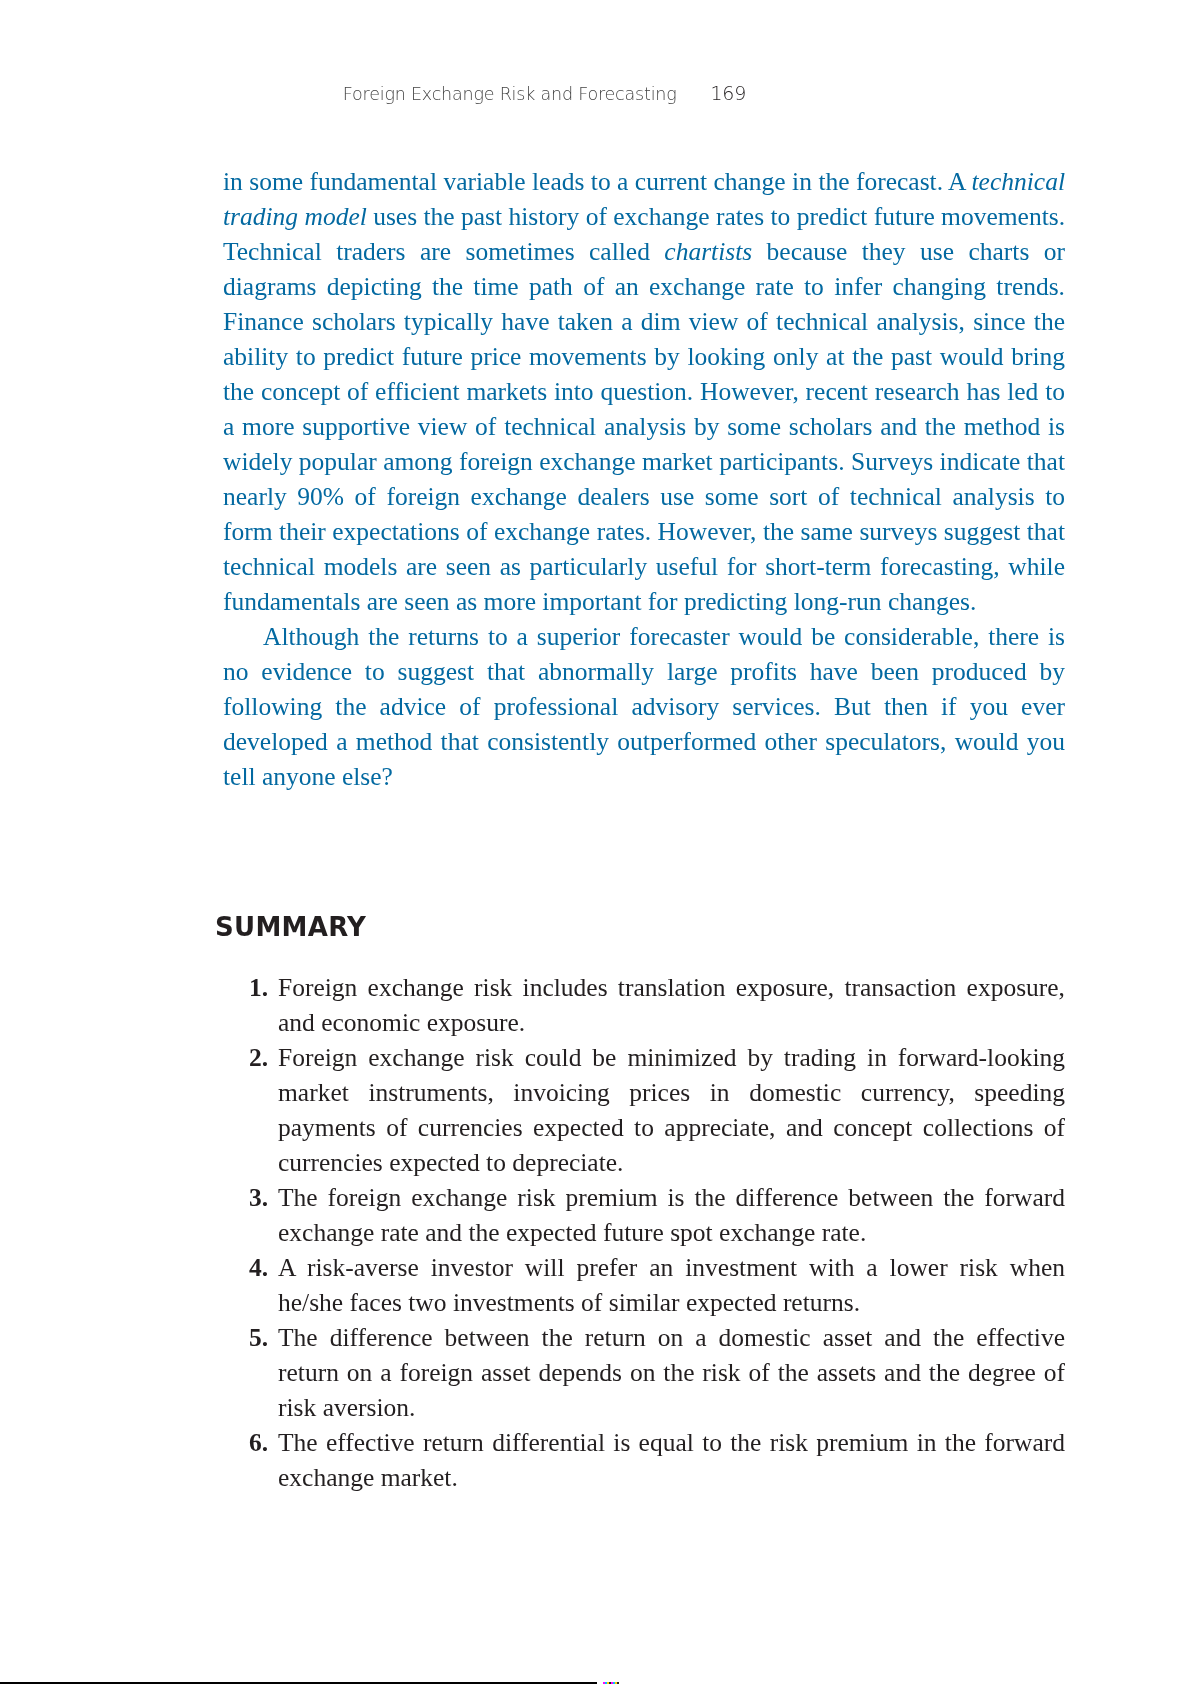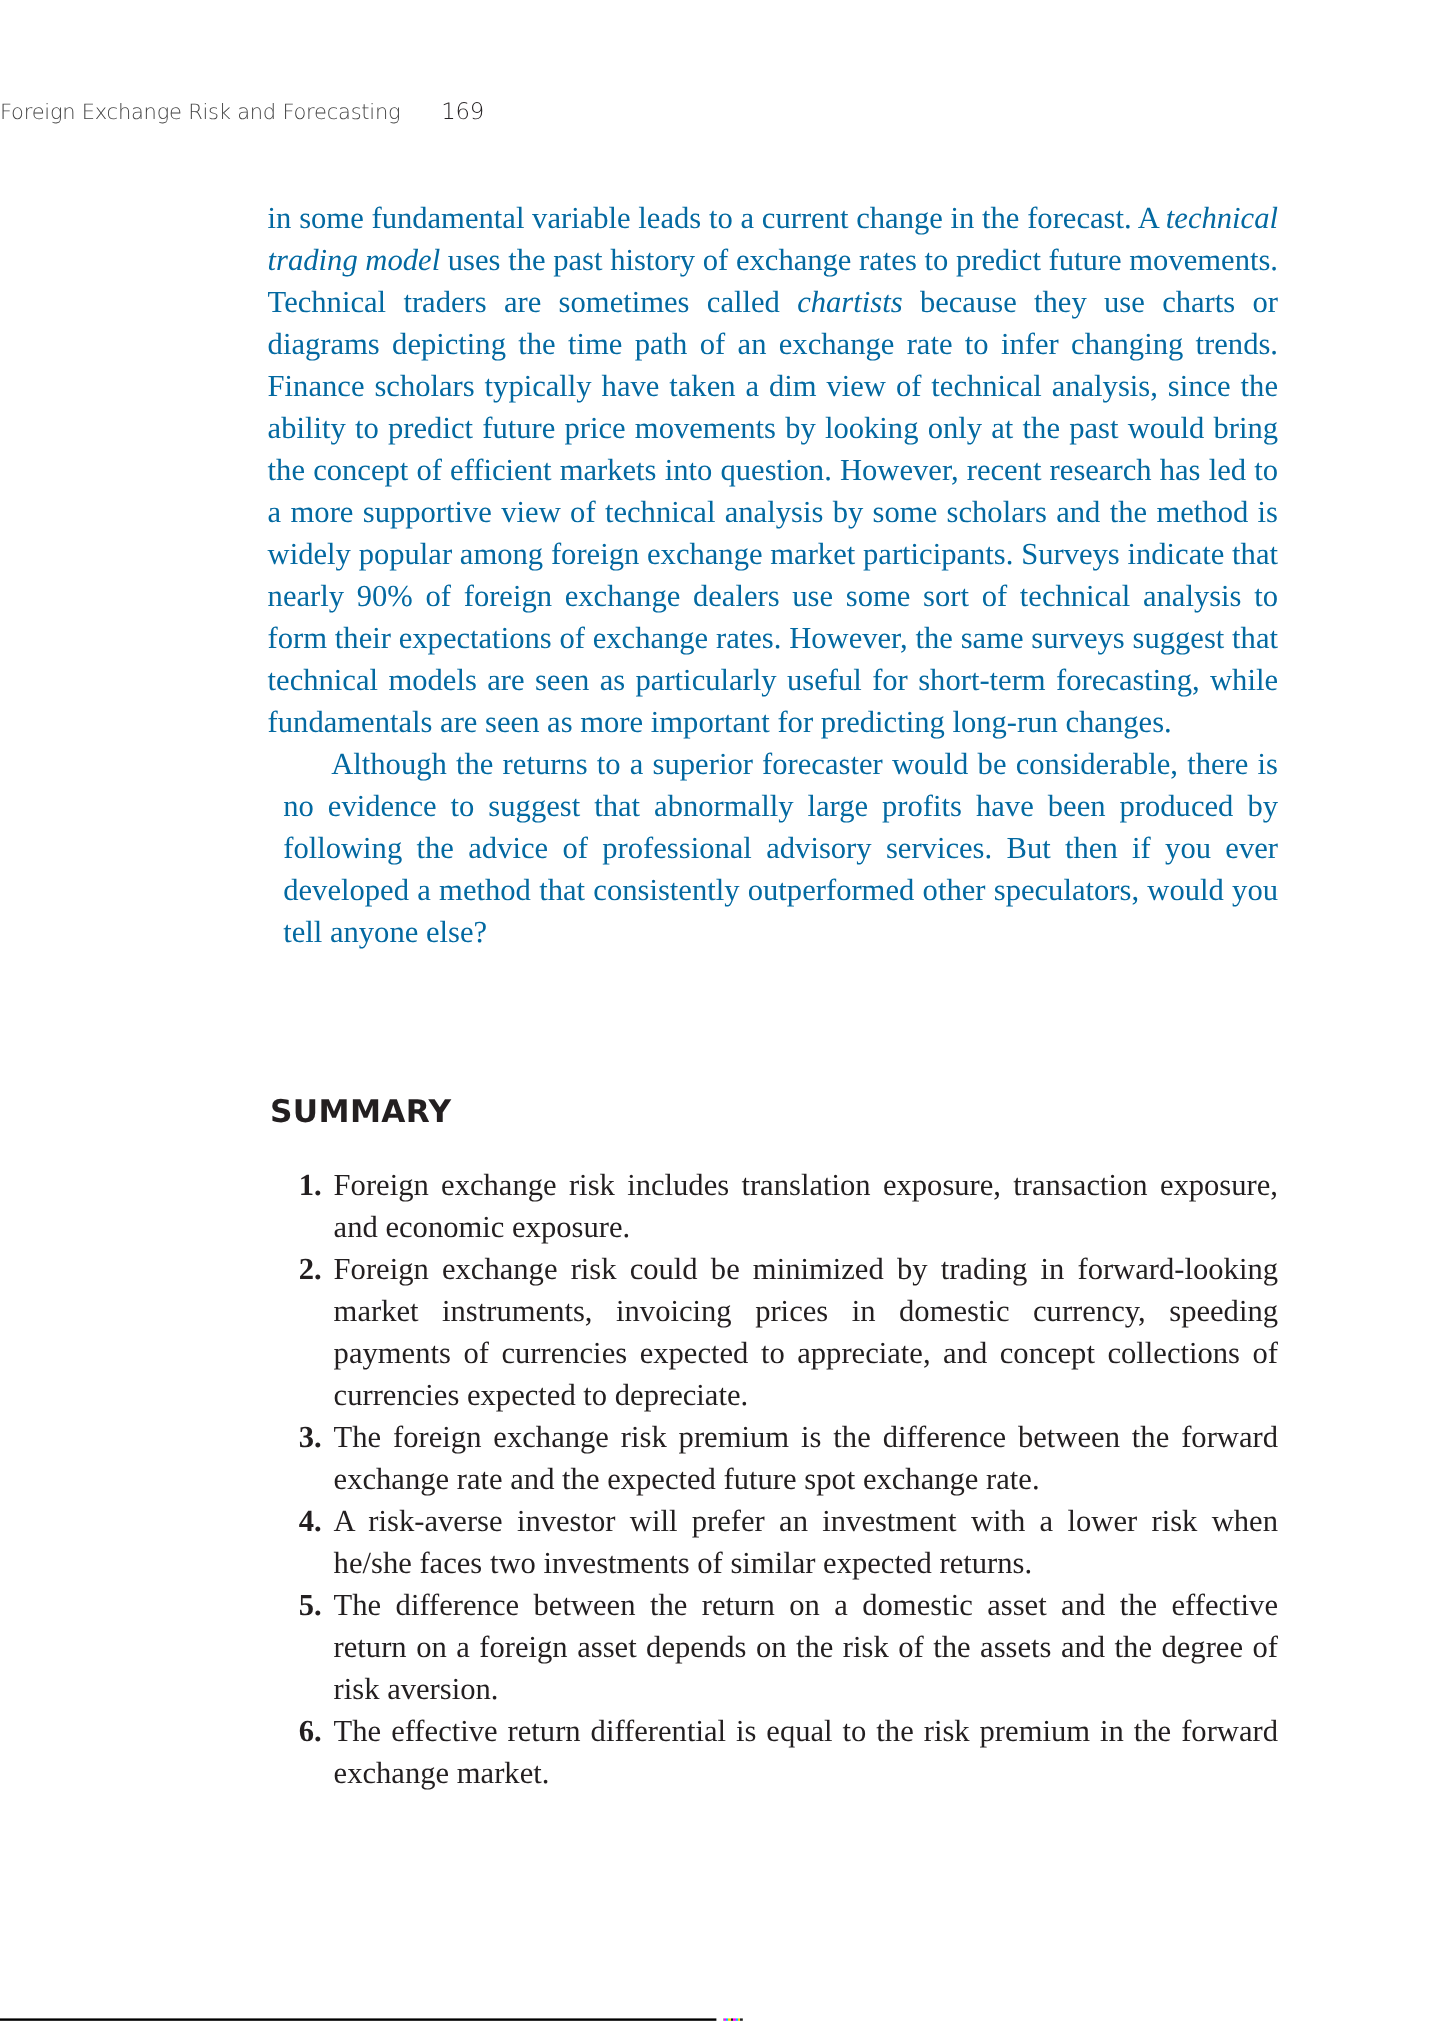--- a/index.html
+++ b/index.html
@@ -1,33 +1,33 @@
 <!DOCTYPE html>
 <html><head>
 <meta charset="utf-8">
 <style>
   html, body { margin: 0; padding: 0; background: #ffffff; }
   body { width: 1191px; height: 1685px; position: relative; overflow: hidden; color: #231f20; }
   .running-head {
-    position: absolute; top: 82px; left: 0; width: 1065px;
-    text-align: left; font-family: "DejaVu Sans", sans-serif; font-size: 17.5px;
+    position: absolute; top: 82px; left: 12px; width: 1065px;
+    text-align: center; font-family: "DejaVu Sans", sans-serif; font-size: 17.5px;
     font-weight: 300; color: #3a3a3a; letter-spacing: -0.2px;
   }
   .running-head .title { margin-right: 34px; font-weight: 300; color: #444; }
   .running-head .folio { font-size: 19px; color: #231f20; }
   .body-text {
     position: absolute; left: 223px; top: 164px; width: 842px;
     font-family: "Liberation Serif", "DejaVu Serif", serif;
     font-size: 25.5px; line-height: 35px; color: #0369a1;
   }
   .para { margin: 0; text-align: justify; }
-  .para.indent { text-indent: 40px; margin-left: 13px; }
+  .para.indent { text-indent: 40px; }
   .para em { font-style: italic; }
   .summary-heading {
-    position: absolute; left: 225px; top: 912px;
+    position: absolute; left: 215px; top: 912px;
     font-family: "DejaVu Sans", sans-serif; font-weight: bold; font-size: 26px;
     letter-spacing: 0.3px; color: #231f20; margin: 0;
   }
   .summary-list {
     position: absolute; left: 223px; top: 970px; width: 842px;
     margin: 0; padding: 0; list-style: none;
     font-family: "Liberation Serif", "DejaVu Serif", serif;
     font-size: 25.5px; line-height: 35px; color: #231f20;
   }
   .summary-item { display: flex; margin: 0; }

